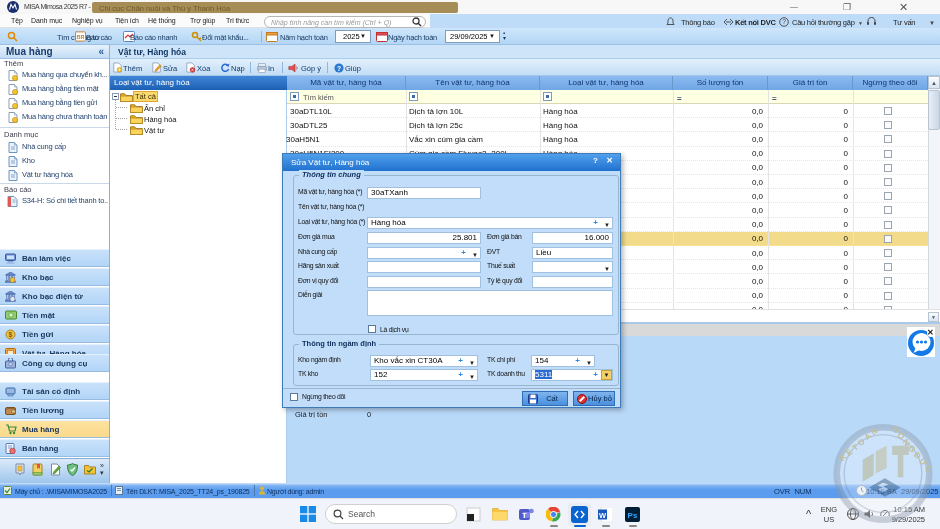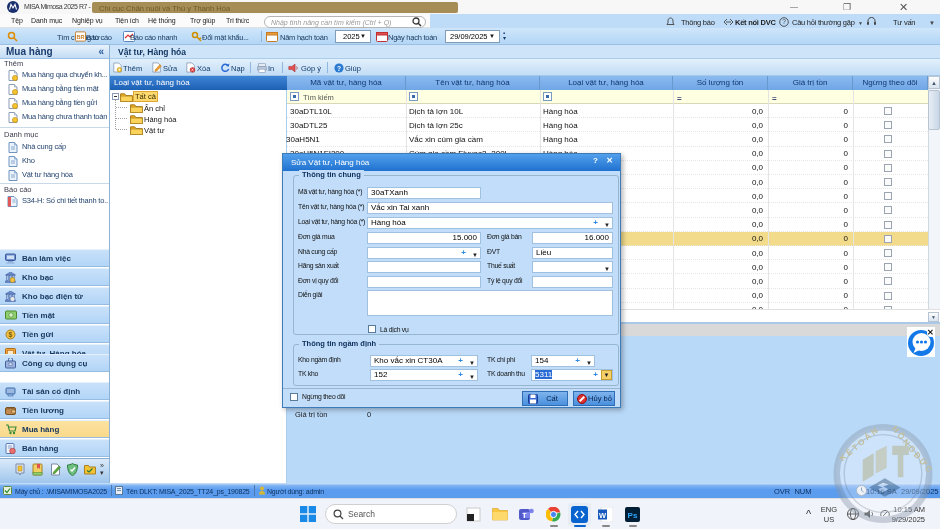--- a/index.html
+++ b/index.html
@@ -589,29 +589,28 @@
     <path d="M4 7 L8 3" stroke="#444" stroke-width="0.9"></path>
   </svg>
 <div class="abs" style="left:885px; top:505px; font-size:7.5px; color:#333; text-align:right; width:40px; line-height:10px;">10:15 AM<br>9/29/2025</div>
 
 <div class="abs" id="dialog">
 <div class="abs" id="dlgtitle"><span style="margin-left:8px; line-height:17px;">Sửa Vật tư, Hàng hóa</span>
 <span style="position:absolute; right:22px; top:2px; font-weight:bold;">?</span>
 <span style="position:absolute; right:7px; top:2px; font-weight:bold;">✕</span></div>
 
 <div class="abs grp" style="left:10px; top:21px; width:326px; height:160px;"></div>
-<div class="abs grplabel" style="left:16px; top:16px;">Thông tin chung</div>
+<div class="abs grplabel" style="left:16px; top:16px;font-style:italic;">Thông tin chung</div>
 <div class="abs dlab" style="left:15px; top:34px;">Mã vật tư, hàng hóa (*)</div>
 <div class="abs dfield" style="left:84px; top:33px; width:114px; height:12px;">30aTXanh</div>
 <div class="abs dlab" style="left:15px; top:49px;">Tên vật tư, hàng hóa (*)</div>
-<div class="abs dfield" style="left:84px; top:48px; width:246px; height:12px;">Vắc xin Tai xanh</div>
 <div class="abs dlab" style="left:15px; top:64px;">Loại vật tư, hàng hóa (*)</div>
 <div class="abs dfield" style="left:84px; top:63px; width:246px; height:12px;">Hàng hóa<span style="position:absolute; right:14px; color:#2a8ae0; font-weight:bold;">+</span><span style="position:absolute; right:2px; top:2px; font-size:6px; color:#222;">▼</span></div>
 <div class="abs dlab" style="left:15px; top:79px;">Đơn giá mua</div>
-<div class="abs dfield" style="left:84px; top:78px; width:114px; height:12px; text-align:right;">15.000</div>
+<div class="abs dfield" style="left:84px; top:78px; width:114px; height:12px; text-align:right;">25.801</div>
 <div class="abs dlab" style="left:204px; top:79px;">Đơn giá bán</div>
 <div class="abs dfield" style="left:249px; top:78px; width:81px; height:12px; text-align:right;">16.000</div>
 <div class="abs dlab" style="left:15px; top:93.5px;">Nhà cung cấp</div>
 <div class="abs dfield" style="left:84px; top:92.5px; width:114px; height:12px;">
       <span style="position:absolute; right:14px; color:#2a8ae0; font-weight:bold;">+</span>
       <span style="position:absolute; right:2px; top:2px; font-size:6px; color:#222;">▼</span>
     </div>
 <div class="abs dlab" style="left:204px; top:93.5px;">ĐVT</div>
 <div class="abs dfield" style="left:249px; top:92.5px; width:81px; height:12px;">Liều</div>
 <div class="abs dlab" style="left:15px; top:108px;">Hãng sản xuất</div>

